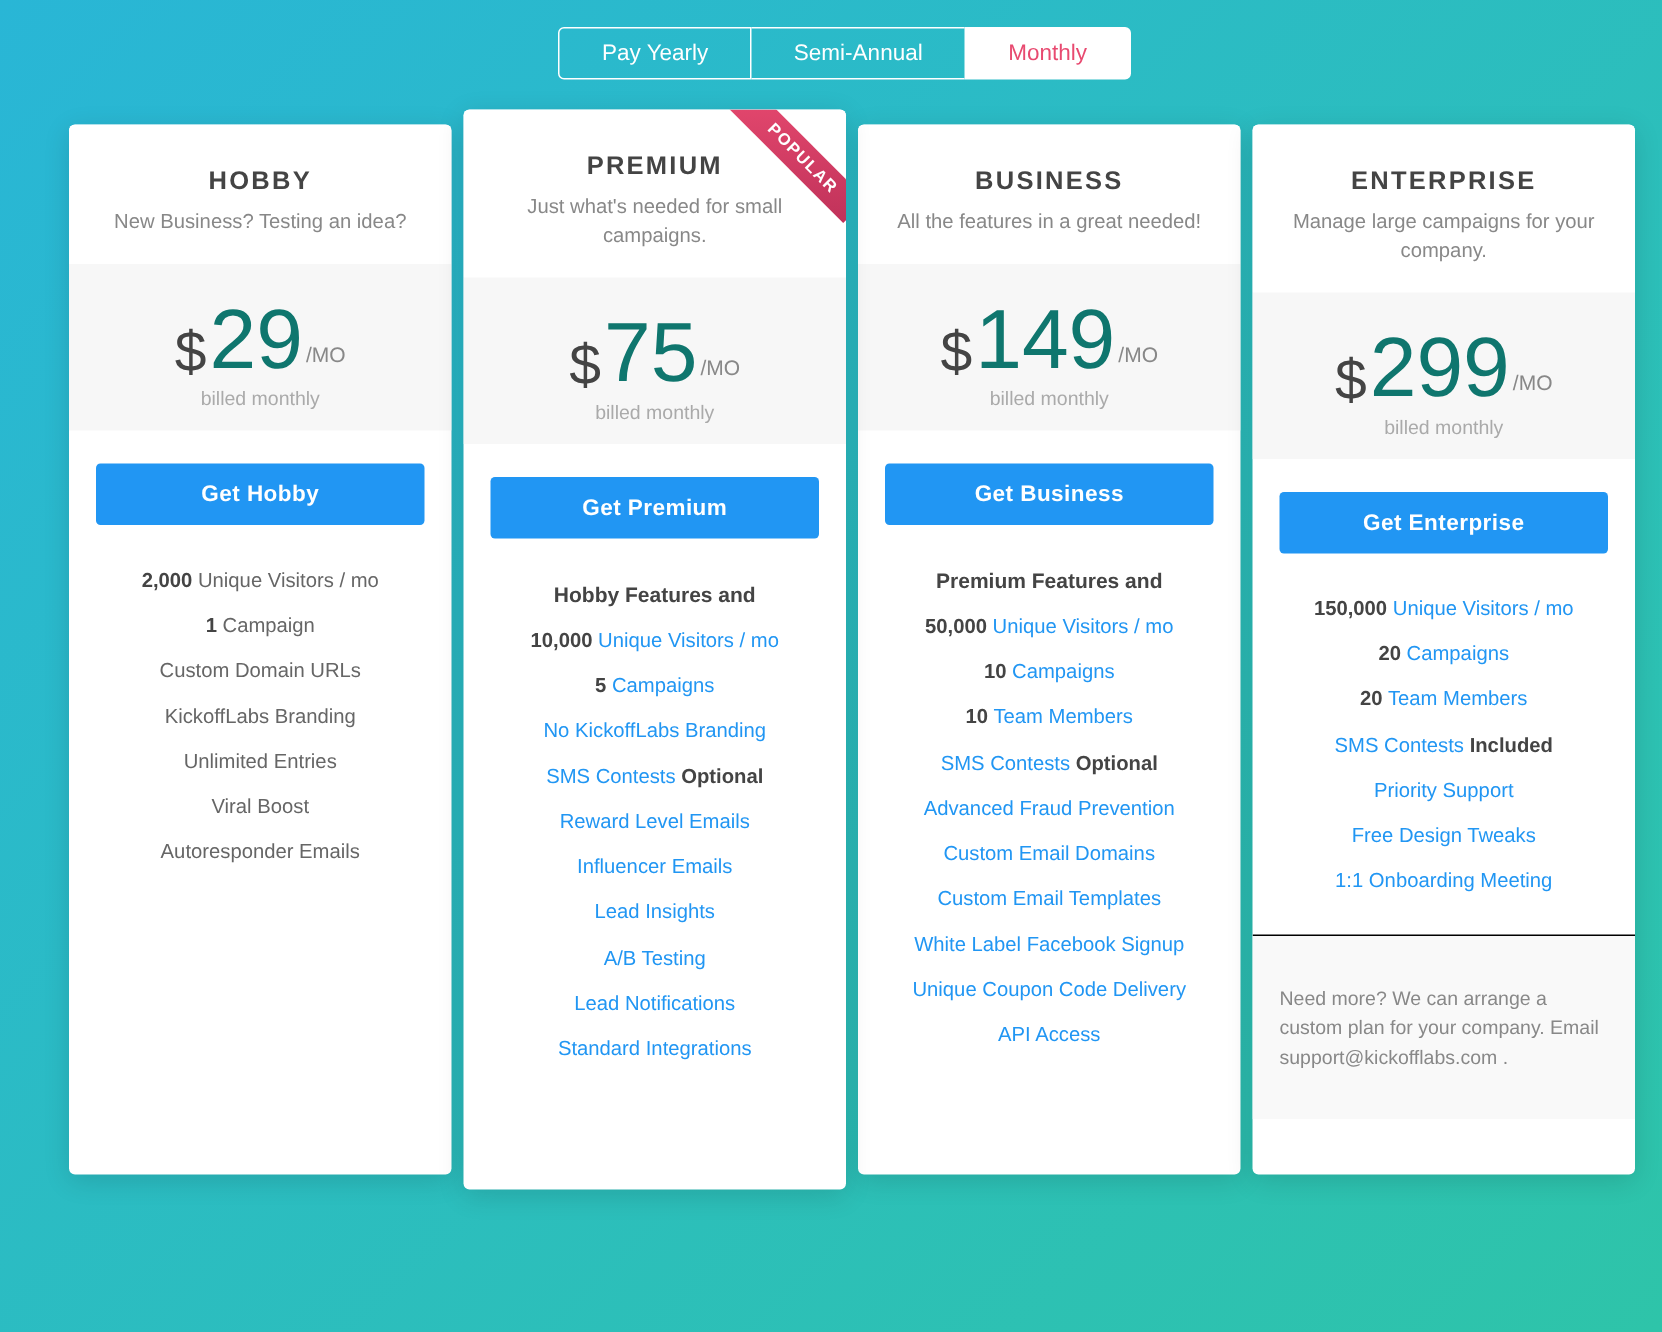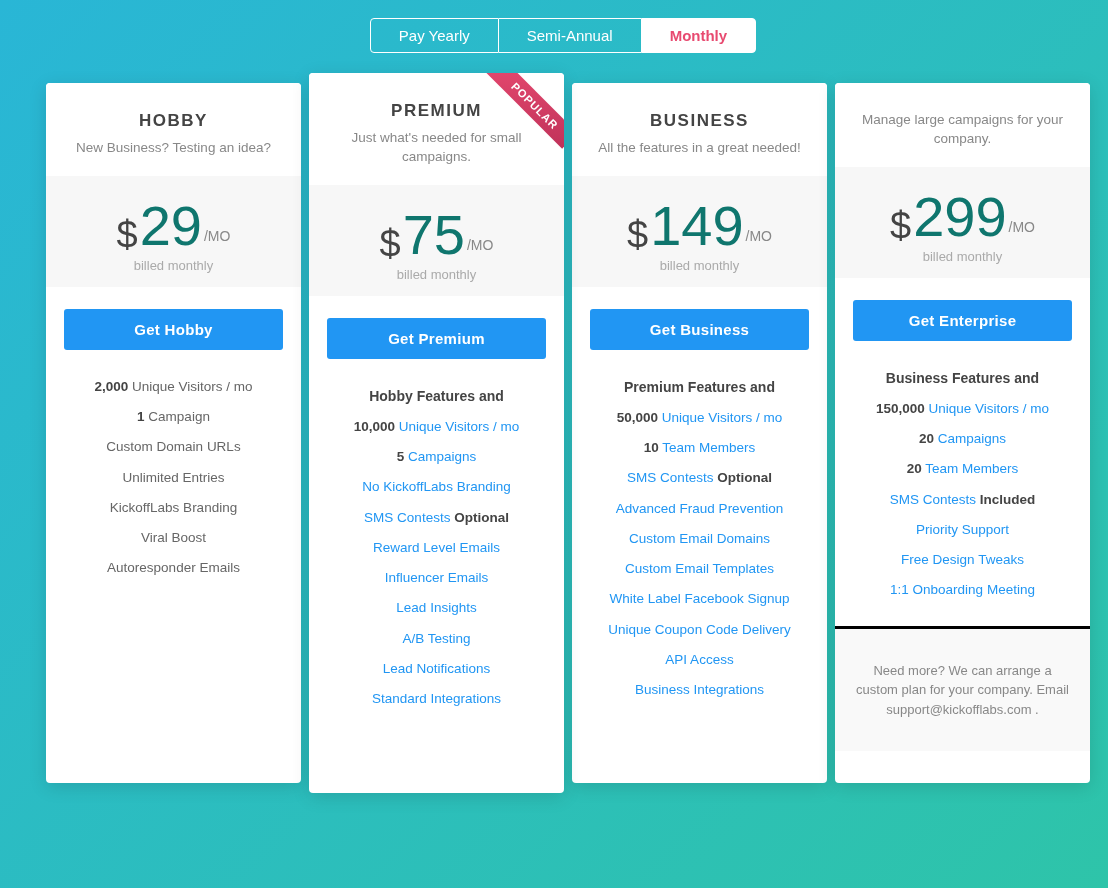--- a/index.html
+++ b/index.html
@@ -30,21 +30,21 @@
       border-radius: 4px 0 0 4px;
     }
     .billing-btn:nth-child(2) {
       border-radius: 0;
       border-left: none;
       border-right: none;
     }
     .billing-btn.active {
       background: #fff;
       color: #e84a70;
-      font-weight: 700;
+      font-weight: 400;
       border-radius: 0 4px 4px 0;
       border: 1.5px solid #fff;
     }
     .plans-container {
       display: flex;
       justify-content: center;
       align-items: flex-start;
       gap: 0;
       padding: 0 10px 30px 10px;
       margin-left: 28px;
@@ -175,25 +175,24 @@
       font-size: 11px;
       font-weight: 700;
       letter-spacing: 1px;
       padding: 5px 30px;
       transform: rotate(45deg);
       text-align: center;
       width: 110px;
     }
     .enterprise-note {
       background: #f9f9f9;
-      border-top: 3px solid #000000;
+      border-top: 1px solid #000000;
       padding: 32px 18px;
       font-size: 13px;
       color: #888;
-      text-align: center;
       line-height: 1.5;
     }
   </style>
 </head>
 <body>
 
 <div>
   <div class="billing-toggle">
 
   <button class="billing-btn">Pay Yearly</button>
@@ -218,22 +217,22 @@
         </div>
         <div class="billed-note">billed monthly</div>
       </div>
 
       <div class="plan-body">
         <button class="cta-btn">Get Hobby</button>
         <ul class="features-list">
           <li class=""><strong>2,000</strong> Unique Visitors / mo</li>
           <li class=""><strong>1</strong> Campaign</li>
           <li class="">Custom Domain URLs</li>
+          <li class="">KickoffLabs Branding</li>
           <li class="">Unlimited Entries</li>
-          <li class="">KickoffLabs Branding</li>
           <li class="">Viral Boost</li>
           <li class="">Autoresponder Emails</li>
         </ul>
       </div>
     </div>
     <div class="plan-card featured">
       <div class="popular-badge">
         <div class="popular-badge-inner">POPULAR</div>
       </div>
       <div class="plan-header">
@@ -280,50 +279,50 @@
           <span class="price-period">/MO</span>
         </div>
         <div class="billed-note">billed monthly</div>
       </div>
 
       <div class="plan-body">
         <button class="cta-btn">Get Business</button>
         <ul class="features-list">
           <li class="section-header">Premium Features and</li>
           <li class="highlight"><strong>50,000</strong> Unique Visitors / mo</li>
+          <li class="highlight"><strong>10</strong> Campaigns</li>
           <li class="highlight"><strong>10</strong> Team Members</li>
           <li class="highlight">SMS Contests <strong>Optional</strong></li>
           <li class="highlight">Advanced Fraud Prevention</li>
           <li class="highlight">Custom Email Domains</li>
           <li class="highlight">Custom Email Templates</li>
           <li class="highlight">White Label Facebook Signup</li>
           <li class="highlight">Unique Coupon Code Delivery</li>
           <li class="highlight">API Access</li>
-          <li class="highlight">Business Integrations</li>
         </ul>
       </div>
     </div>
     <div class="plan-card">
       <div class="plan-header">
+        <div class="plan-name">ENTERPRISE</div>
         <div class="plan-desc">Manage large campaigns for your company.</div>
       </div>
 
       <div class="plan-price-section">
         <div class="plan-price">
           <span class="price-dollar">$</span>
           <span class="price-amount">299</span>
           <span class="price-period">/MO</span>
         </div>
         <div class="billed-note">billed monthly</div>
       </div>
 
       <div class="plan-body">
         <button class="cta-btn">Get Enterprise</button>
         <ul class="features-list">
-          <li class="section-header">Business Features and</li>
           <li class="highlight"><strong>150,000</strong> Unique Visitors / mo</li>
           <li class="highlight"><strong>20</strong> Campaigns</li>
           <li class="highlight"><strong>20</strong> Team Members</li>
           <li class="highlight">SMS Contests <strong>Included</strong></li>
           <li class="highlight">Priority Support</li>
           <li class="highlight">Free Design Tweaks</li>
           <li class="highlight">1:1 Onboarding Meeting</li>
         </ul>
       </div>
     <div class="enterprise-note">Need more? We can arrange a custom plan for your company. Email support@kickofflabs.com .</div>

